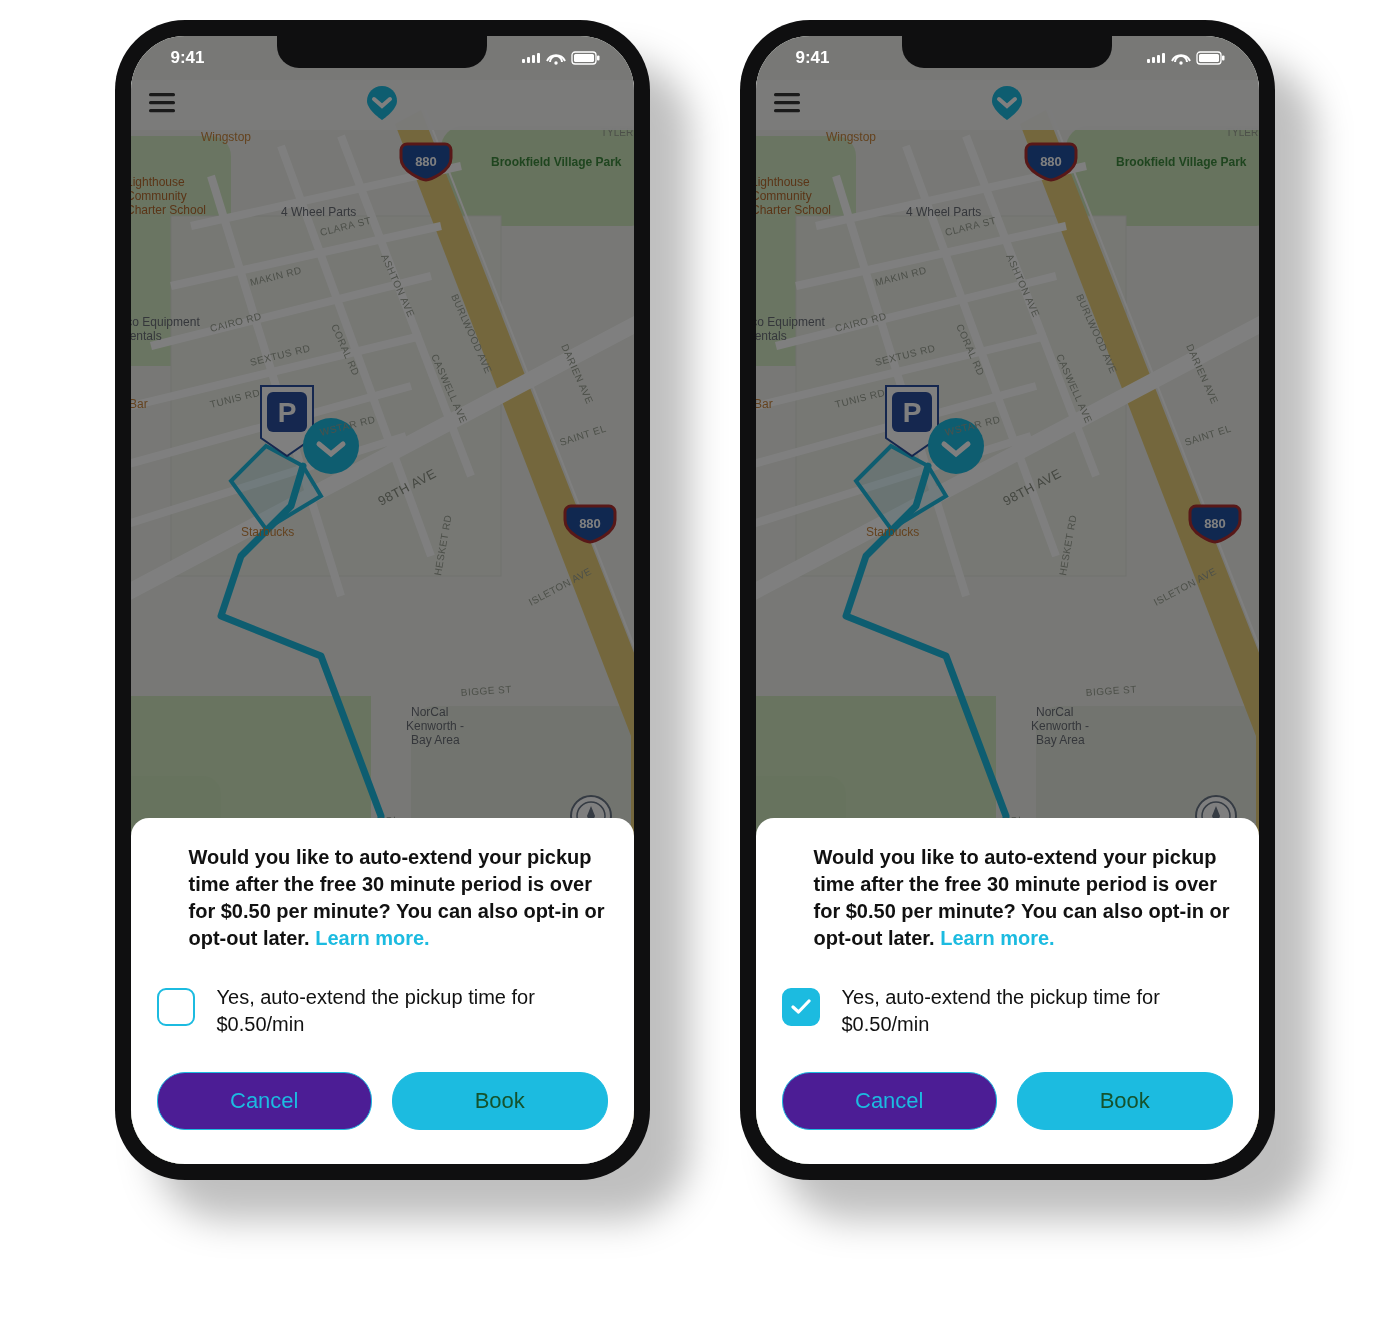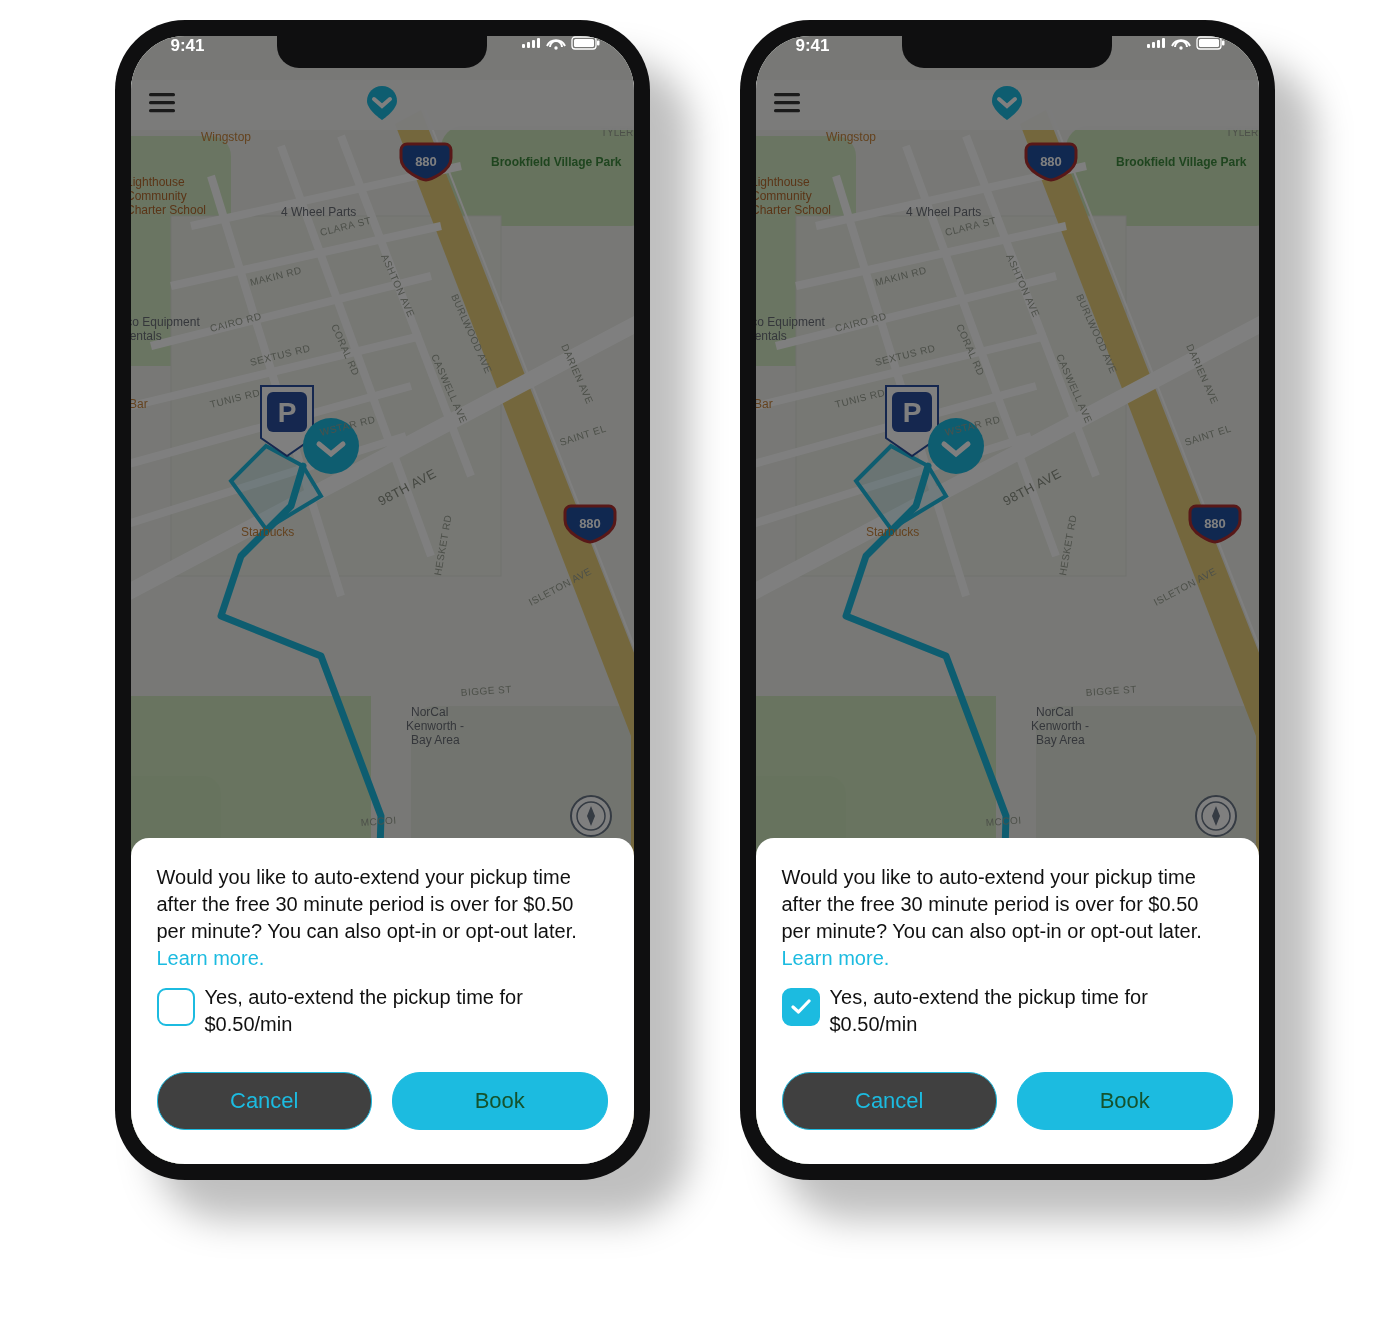--- a/index.html
+++ b/index.html
@@ -68,21 +68,21 @@
     z-index: 50;
   }
   
   .status-bar {
     position: absolute;
     top: 0;
     left: 0;
     right: 0;
     height: 44px;
     display: flex;
-    align-items: flex-start;
+    align-items: center;
     justify-content: space-between;
     padding: 0 34px 0 40px;
     color: #fff;
     font-size: 17px;
     font-weight: 600;
     z-index: 40;
   }
   .status-bar .right svg { display: block; }
   
   .app-header {
@@ -136,30 +136,31 @@
     border-top-left-radius: 18px;
     border-top-right-radius: 18px;
     padding: 26px 26px 34px 26px;
     z-index: 45;
     box-sizing: border-box;
   }
   .sheet-text {
     font-size: 20px;
     line-height: 1.35;
     color: #111;
-    font-weight: 400;
+    font-weight: 700;
+    margin-left: 32px;
   }
   .sheet-text .link {
     color: var(--accent);
   }
   .opt-row {
     display: flex;
     align-items: flex-start;
-    gap: 10px;
-    margin-top: 12px;
+    gap: 22px;
+    margin-top: 32px;
   }
   .checkbox {
     flex: 0 0 auto;
     width: 34px;
     height: 34px;
     border: 2.5px solid var(--accent);
     border-radius: 9px;
     display: flex;
     align-items: center;
     justify-content: center;
@@ -187,21 +188,21 @@
     height: 56px;
     border-radius: 28px;
     font-size: 22px;
     font-weight: 500;
     display: flex;
     align-items: center;
     justify-content: center;
     cursor: pointer;
   }
   .btn-outline {
-    background: #404040;
+    background: #4c1d95;
     border: 1.5px solid var(--accent);
     color: var(--accent);
   }
   .btn-fill {
     background: var(--accent);
     color: #14532d;
     border: 1.5px solid var(--accent);
   }
 </style>
 </head>

